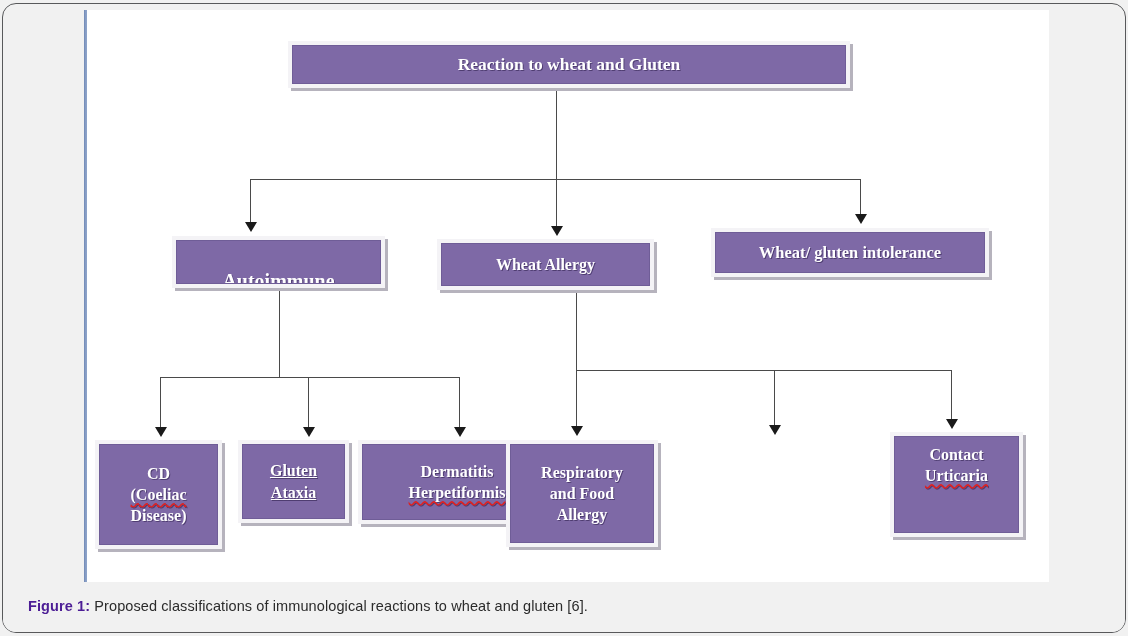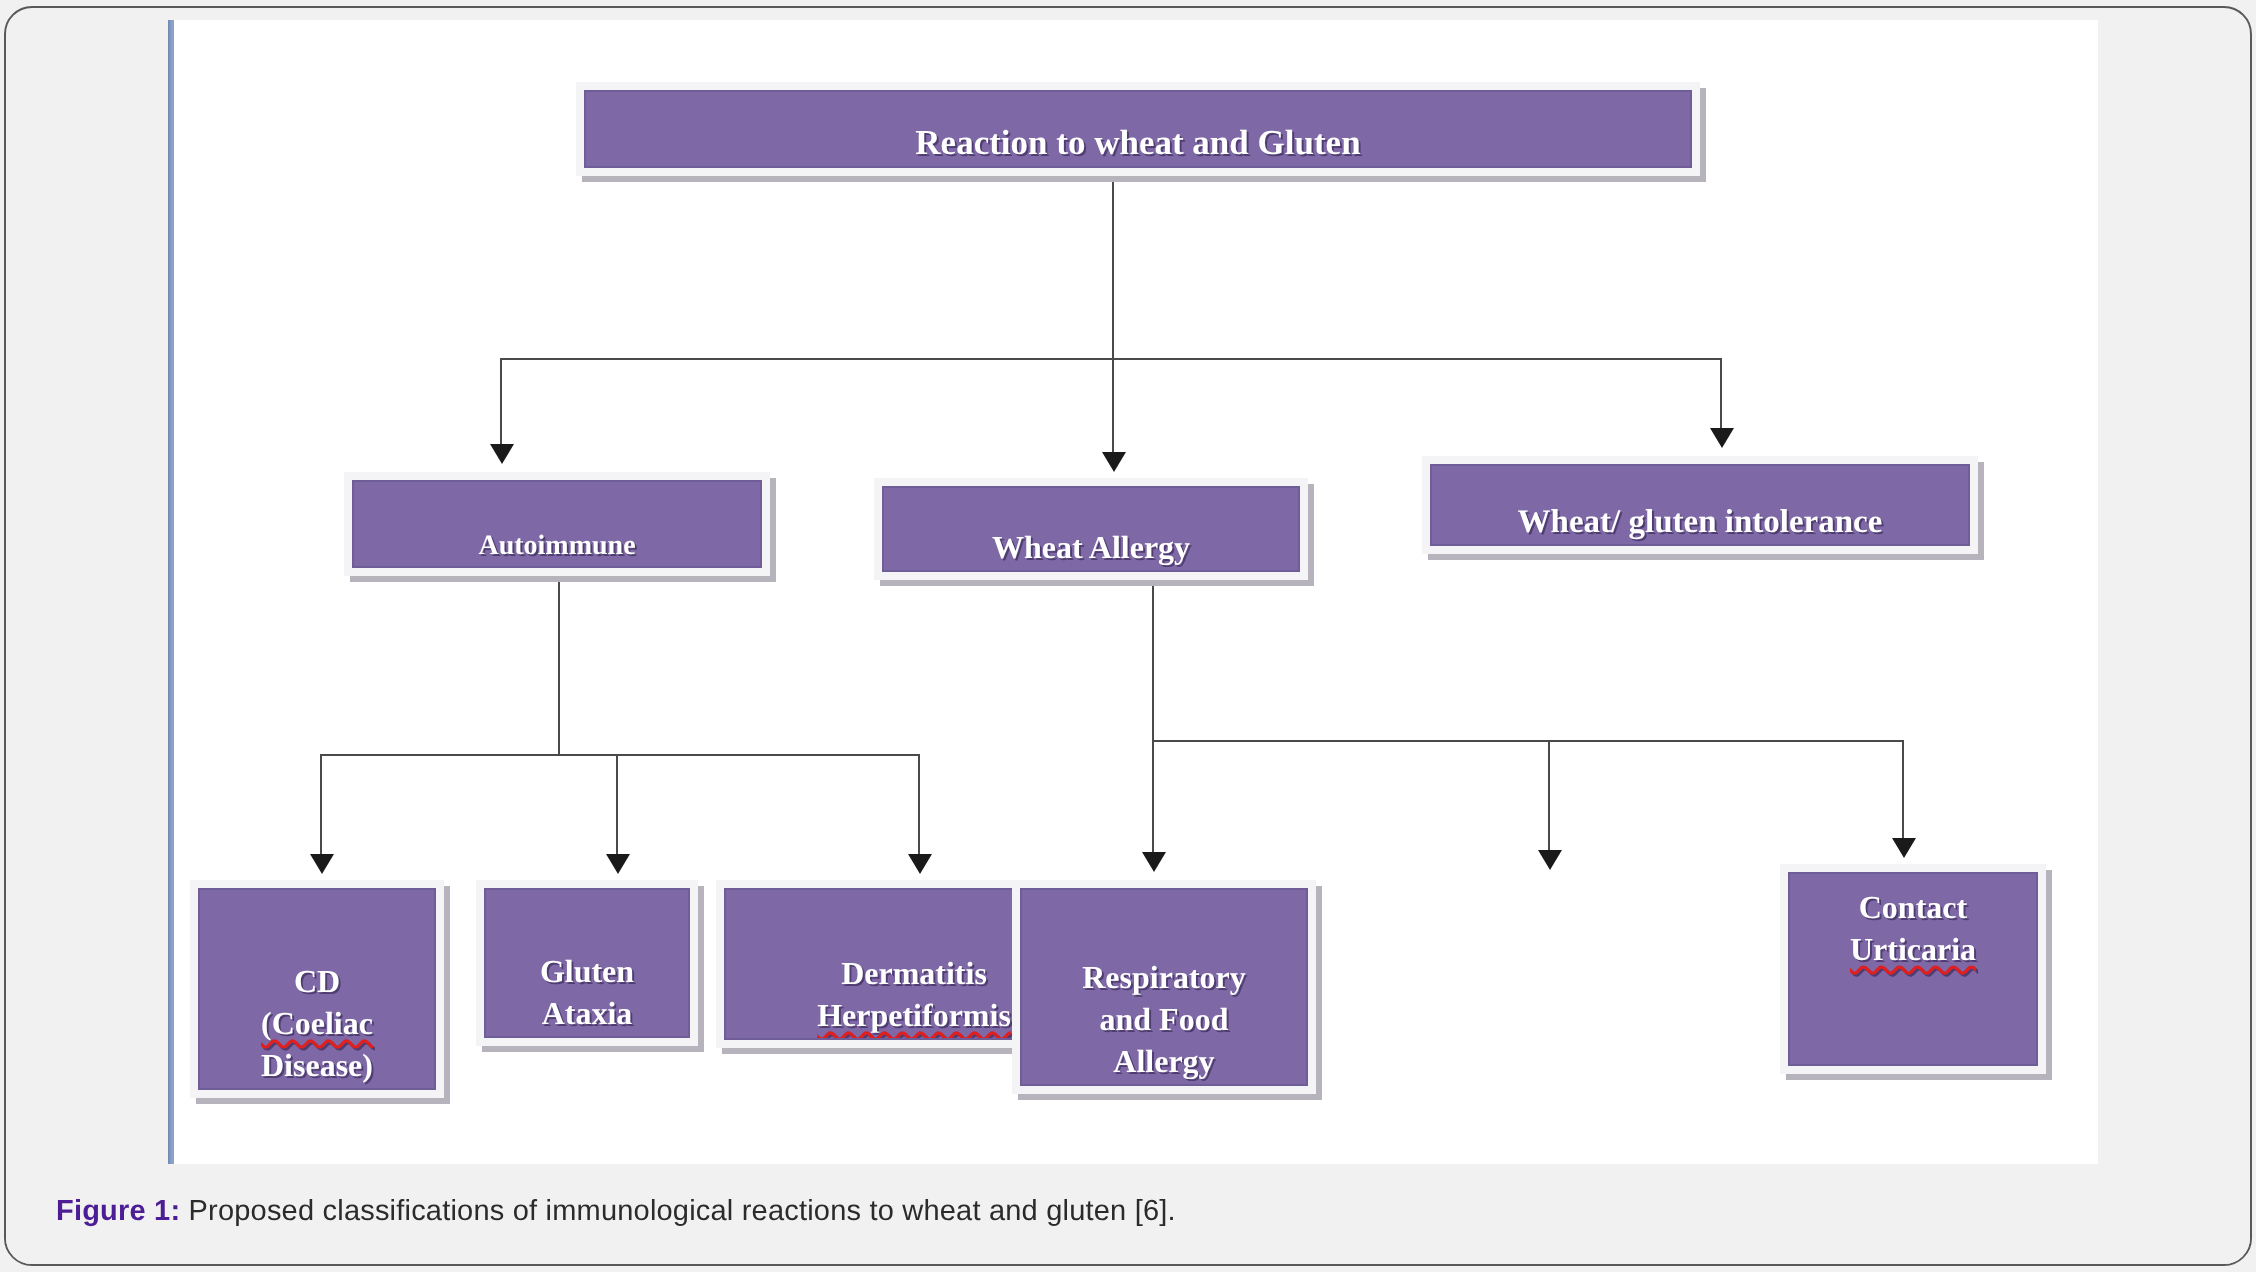--- a/index.html
+++ b/index.html
@@ -77,21 +77,21 @@
     background: #f4f3f6;
     padding: 4px;
     box-shadow: 3px 3px 0 0 #b6b3bd;
   }
   .node > .fill {
     width: 100%; height: 100%;
     box-sizing: border-box;
     background: #7e69a6;
     border: 1px solid #6f5d97;
     display: flex;
-    align-items: flex-end;
+    align-items: center;
     justify-content: center;
     overflow: hidden;
   }
   .node .label {
     color: #ffffff;
     font-family: "Liberation Serif", serif;
     font-weight: bold;
     text-align: center;
     line-height: 1.32;
     text-shadow: 1px 1px 0 rgba(40,25,70,.55);
@@ -171,21 +171,21 @@
       <div class="arrow" style="left:859px; top:409px;"></div>
 
       <div class="node" style="left:201px; top:31px; width:562px; height:47px;">
         <div class="fill">
           <span class="label" style="font-size:17.5px;">Reaction to wheat and Gluten</span>
         </div>
       </div>
 
       <div class="node" style="left:85px; top:226px; width:213px; height:52px;">
         <div class="fill">
-          <span class="label" style="font-size:14px;margin-top:38px;">Autoimmune</span>
+          <span class="label" style="font-size:20px;margin-top:38px;">Autoimmune</span>
         </div>
       </div>
 
       <div class="node" style="left:350px; top:229px; width:217px; height:51px;">
         <div class="fill">
           <span class="label" style="font-size:16px;">Wheat Allergy</span>
         </div>
       </div>
 
       <div class="node" style="left:624px; top:218px; width:278px; height:49px;">
@@ -195,21 +195,21 @@
       </div>
 
       <div class="node" style="left:8px; top:430px; width:127px; height:109px;">
         <div class="fill">
           <span class="label" style="font-size:16px;"><span>CD</span><br><span class="sq">(Coeliac</span><br><span>Disease)</span></span>
         </div>
       </div>
 
       <div class="node" style="left:151px; top:430px; width:111px; height:83px;">
         <div class="fill">
-          <span class="label" style="font-size:16px;"><span>Gluten</span><br><span>Ataxia</span></span>
+          <span class="label" style="font-size:16px;text-decoration:underline;"><span>Gluten</span><br><span>Ataxia</span></span>
         </div>
       </div>
 
       <div class="node" style="left:271px; top:430px; width:162px; height:84px;">
         <div class="fill">
           <span class="label" style="font-size:16px;margin-left:36px;"><span>Dermatitis</span><br><span class="sq">Herpetiformis</span></span>
         </div>
       </div>
 
       <div class="node" style="left:419px; top:430px; width:152px; height:107px;">

